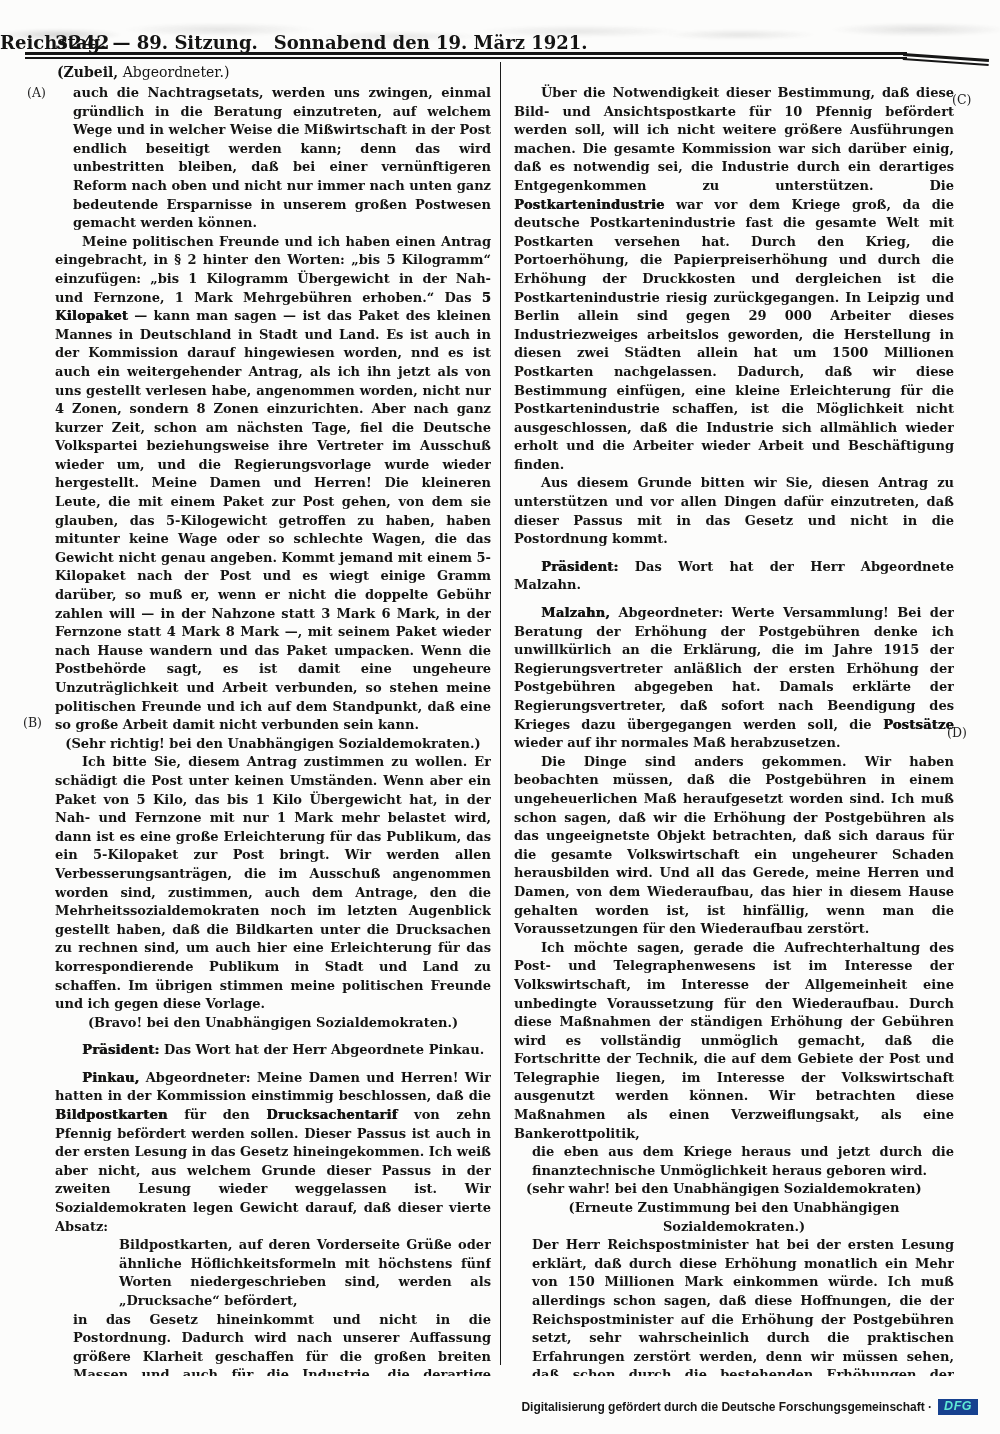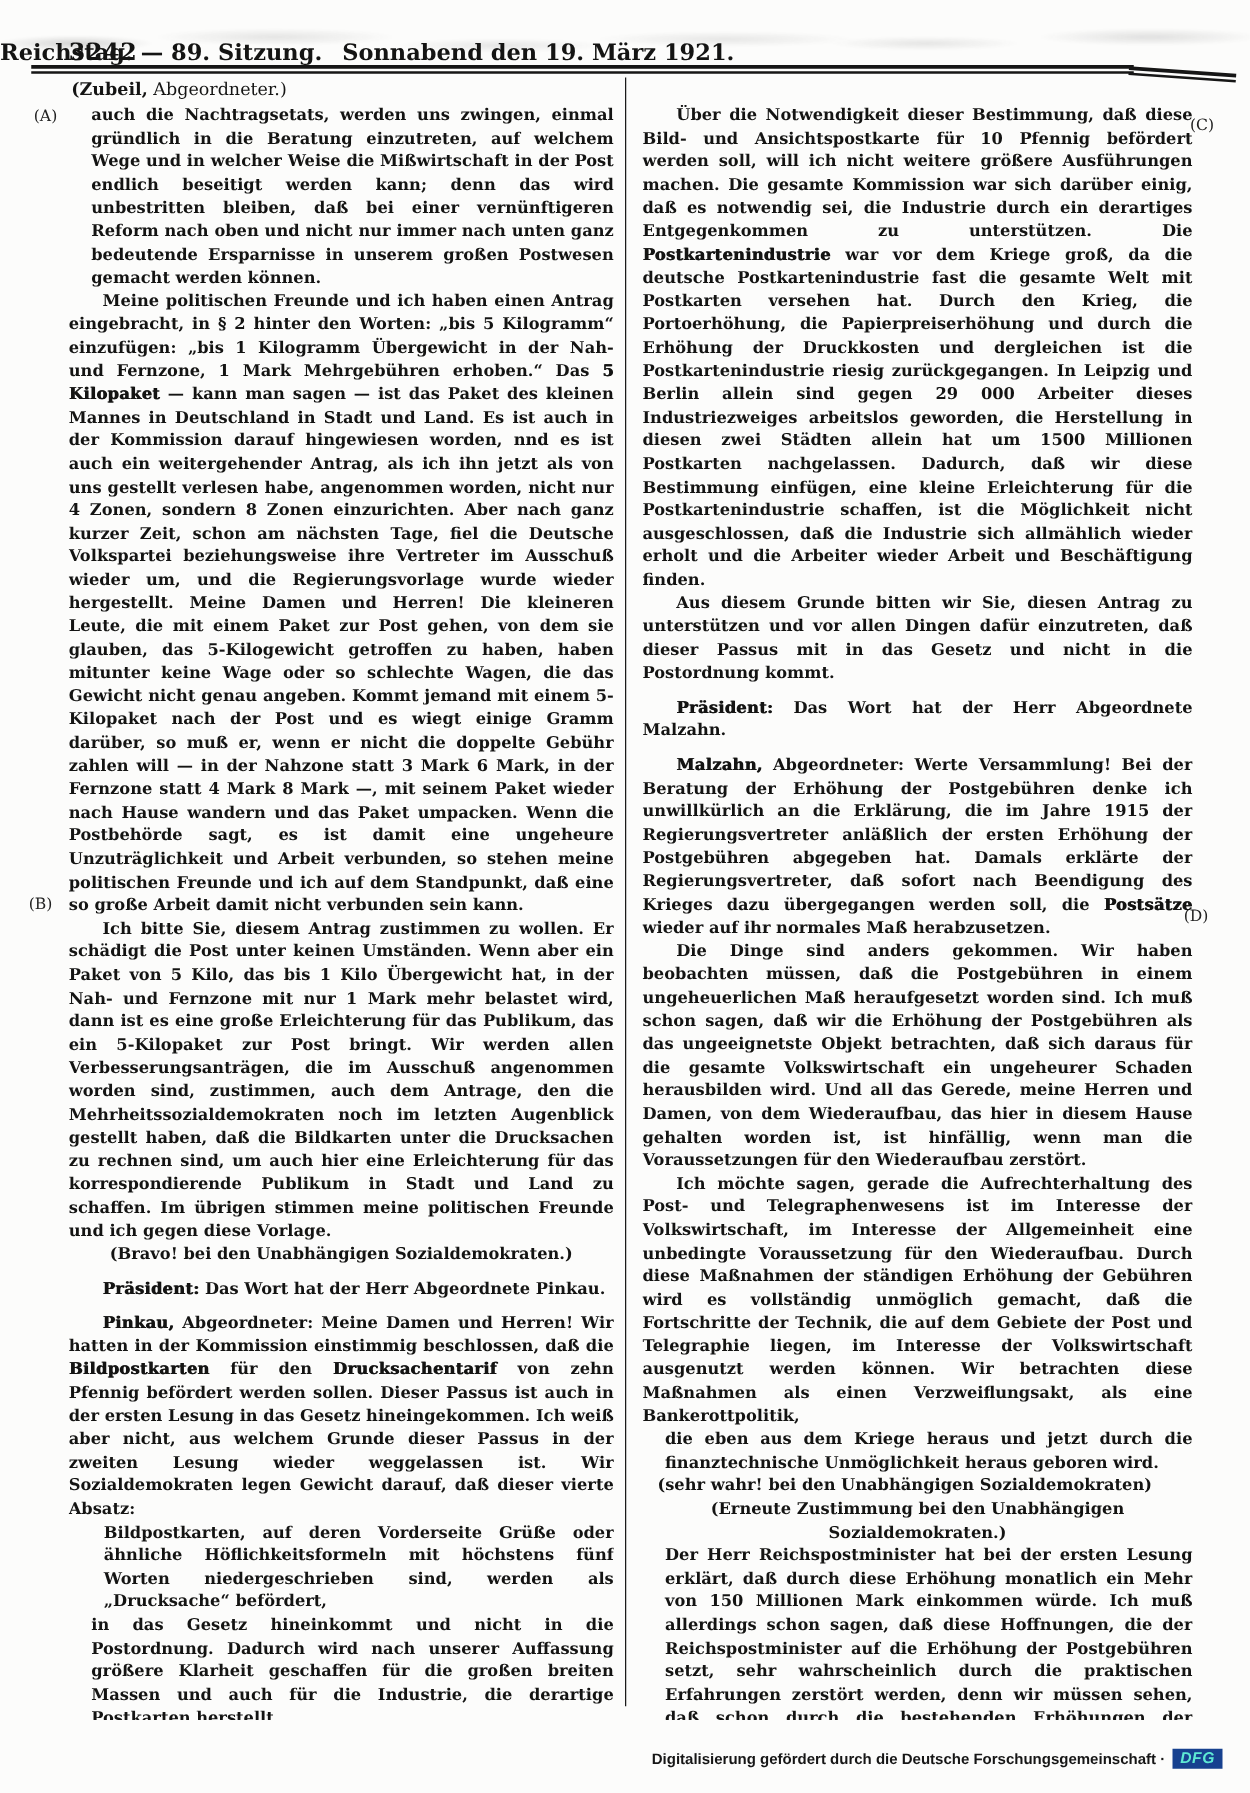--- a/index.html
+++ b/index.html
@@ -68,21 +68,21 @@
     hyphens:auto;
     max-height:1292px;overflow:hidden;
   }
   .col-left{left:55px;width:436px;}
   .col-right{left:514px;width:440px;}
   .para{margin:0;text-align:justify;}
   .para.cont{text-indent:0;margin-left:18px;}
   .para.indent{text-indent:27px;}
   .para.speaker{text-indent:27px;margin-top:9px;}
   .para.center{text-align:center;text-indent:0;}
-  .para.quote{margin-left:28px;text-indent:0;}
+  .para.quote{margin-left:64px;text-indent:0;}
   .para.aside{text-align:left;text-indent:12px;}
   .b{text-shadow:.6px 0 0 currentColor;letter-spacing:.25px;}
   .footer{
     position:absolute;right:22px;top:1399px;
     display:flex;align-items:center;gap:6px;
     font-family:"Liberation Sans", sans-serif;
     font-size:12px;font-weight:700;color:#161616;
     white-space:nowrap;
   }
   .dfg-logo{
@@ -116,20 +116,21 @@
   <div class="col-divider"></div>
 
   <span class="margin-letter margin-a">(A)</span>
   <span class="margin-letter margin-b">(B)</span>
   <span class="margin-letter margin-c">(C)</span>
   <span class="margin-letter margin-d">(D)</span>
 
   <div id="left-col" class="column col-left">
       <p class="para cont"><span>auch die Nachtragsetats, werden uns zwingen, einmal gründlich in die Beratung einzutreten, auf welchem Wege und in welcher Weise die Mißwirtschaft in der Post endlich beseitigt werden kann; denn das wird unbestritten bleiben, daß bei einer vernünftigeren Reform nach oben und nicht nur immer nach unten ganz bedeutende Ersparnisse in unserem großen Postwesen gemacht werden können.</span></p>
       <p class="para indent"><span>Meine politischen Freunde und ich haben einen Antrag eingebracht, in § 2 hinter den Worten: „bis 5 Kilogramm“ einzufügen: „bis 1 Kilogramm Übergewicht in der Nah- und Fernzone, 1 Mark Mehrgebühren erhoben.“ Das </span><span class="b">5 Kilopaket</span><span> — kann man sagen — ist das Paket des kleinen Mannes in Deutschland in Stadt und Land. Es ist auch in der Kommission darauf hingewiesen worden, nnd es ist auch ein weitergehender Antrag, als ich ihn jetzt als von uns gestellt verlesen habe, angenommen worden, nicht nur 4 Zonen, sondern 8 Zonen einzurichten. Aber nach ganz kurzer Zeit, schon am nächsten Tage, fiel die Deutsche Volkspartei beziehungsweise ihre Vertreter im Ausschuß wieder um, und die Regierungsvorlage wurde wieder hergestellt. Meine Damen und Herren! Die kleineren Leute, die mit einem Paket zur Post gehen, von dem sie glauben, das 5-Kilogewicht getroffen zu haben, haben mitunter keine Wage oder so schlechte Wagen, die das Gewicht nicht genau angeben. Kommt jemand mit einem 5-Kilopaket nach der Post und es wiegt einige Gramm darüber, so muß er, wenn er nicht die doppelte Gebühr zahlen will — in der Nahzone statt 3 Mark 6 Mark, in der Fernzone statt 4 Mark 8 Mark —, mit seinem Paket wieder nach Hause wandern und das Paket umpacken. Wenn die Postbehörde sagt, es ist damit eine ungeheure Unzuträglichkeit und Arbeit verbunden, so stehen meine politischen Freunde und ich auf dem Standpunkt, daß eine so große Arbeit damit nicht verbunden sein kann.</span></p>
+      <p class="para center"><span>(Sehr richtig! bei den Unabhängigen Sozialdemokraten.)</span></p>
       <p class="para indent"><span>Ich bitte Sie, diesem Antrag zustimmen zu wollen. Er schädigt die Post unter keinen Umständen. Wenn aber ein Paket von 5 Kilo, das bis 1 Kilo Übergewicht hat, in der Nah- und Fernzone mit nur 1 Mark mehr belastet wird, dann ist es eine große Erleichterung für das Publikum, das ein 5-Kilopaket zur Post bringt. Wir werden allen Verbesserungsanträgen, die im Ausschuß angenommen worden sind, zustimmen, auch dem Antrage, den die Mehrheitssozialdemokraten noch im letzten Augenblick gestellt haben, daß die Bildkarten unter die Drucksachen zu rechnen sind, um auch hier eine Erleichterung für das korrespondierende Publikum in Stadt und Land zu schaffen. Im übrigen stimmen meine politischen Freunde und ich gegen diese Vorlage.</span></p>
       <p class="para center"><span>(Bravo! bei den Unabhängigen Sozialdemokraten.)</span></p>
       <p class="para speaker"><span class="b">Präsident:</span><span> Das Wort hat der Herr Abgeordnete Pinkau.</span></p>
       <p class="para speaker"><span class="b">Pinkau,</span><span> Abgeordneter: Meine Damen und Herren! Wir hatten in der Kommission einstimmig beschlossen, daß die </span><span class="b">Bildpostkarten</span><span> für den </span><span class="b">Drucksachentarif</span><span> von zehn Pfennig befördert werden sollen. Dieser Passus ist auch in der ersten Lesung in das Gesetz hineingekommen. Ich weiß aber nicht, aus welchem Grunde dieser Passus in der zweiten Lesung wieder weggelassen ist. Wir Sozialdemokraten legen Gewicht darauf, daß dieser vierte Absatz:</span></p>
       <p class="para quote"><span>Bildpostkarten, auf deren Vorderseite Grüße oder ähnliche Höflichkeitsformeln mit höchstens fünf Worten niedergeschrieben sind, werden als „Drucksache“ befördert,</span></p>
       <p class="para cont"><span>in das Gesetz hineinkommt und nicht in die Postordnung. Dadurch wird nach unserer Auffassung größere Klarheit geschaffen für die großen breiten Massen und auch für die Industrie, die derartige Postkarten herstellt.</span></p>
     </div>
   <div id="right-col" class="column col-right">
       <p class="para indent"><span>Über die Notwendigkeit dieser Bestimmung, daß diese Bild- und Ansichtspostkarte für 10 Pfennig befördert werden soll, will ich nicht weitere größere Ausführungen machen. Die gesamte Kommission war sich darüber einig, daß es notwendig sei, die Industrie durch ein derartiges Entgegenkommen zu unterstützen. Die </span><span class="b">Postkartenindustrie</span><span> war vor dem Kriege groß, da die deutsche Postkartenindustrie fast die gesamte Welt mit Postkarten versehen hat. Durch den Krieg, die Portoerhöhung, die Papierpreiserhöhung und durch die Erhöhung der Druckkosten und dergleichen ist die Postkartenindustrie riesig zurückgegangen. In Leipzig und Berlin allein sind gegen 29 000 Arbeiter dieses Industriezweiges arbeitslos geworden, die Herstellung in diesen zwei Städten allein hat um 1500 Millionen Postkarten nachgelassen. Dadurch, daß wir diese Bestimmung einfügen, eine kleine Erleichterung für die Postkartenindustrie schaffen, ist die Möglichkeit nicht ausgeschlossen, daß die Industrie sich allmählich wieder erholt und die Arbeiter wieder Arbeit und Beschäftigung finden.</span></p>
       <p class="para indent"><span>Aus diesem Grunde bitten wir Sie, diesen Antrag zu unterstützen und vor allen Dingen dafür einzutreten, daß dieser Passus mit in das Gesetz und nicht in die Postordnung kommt.</span></p>

